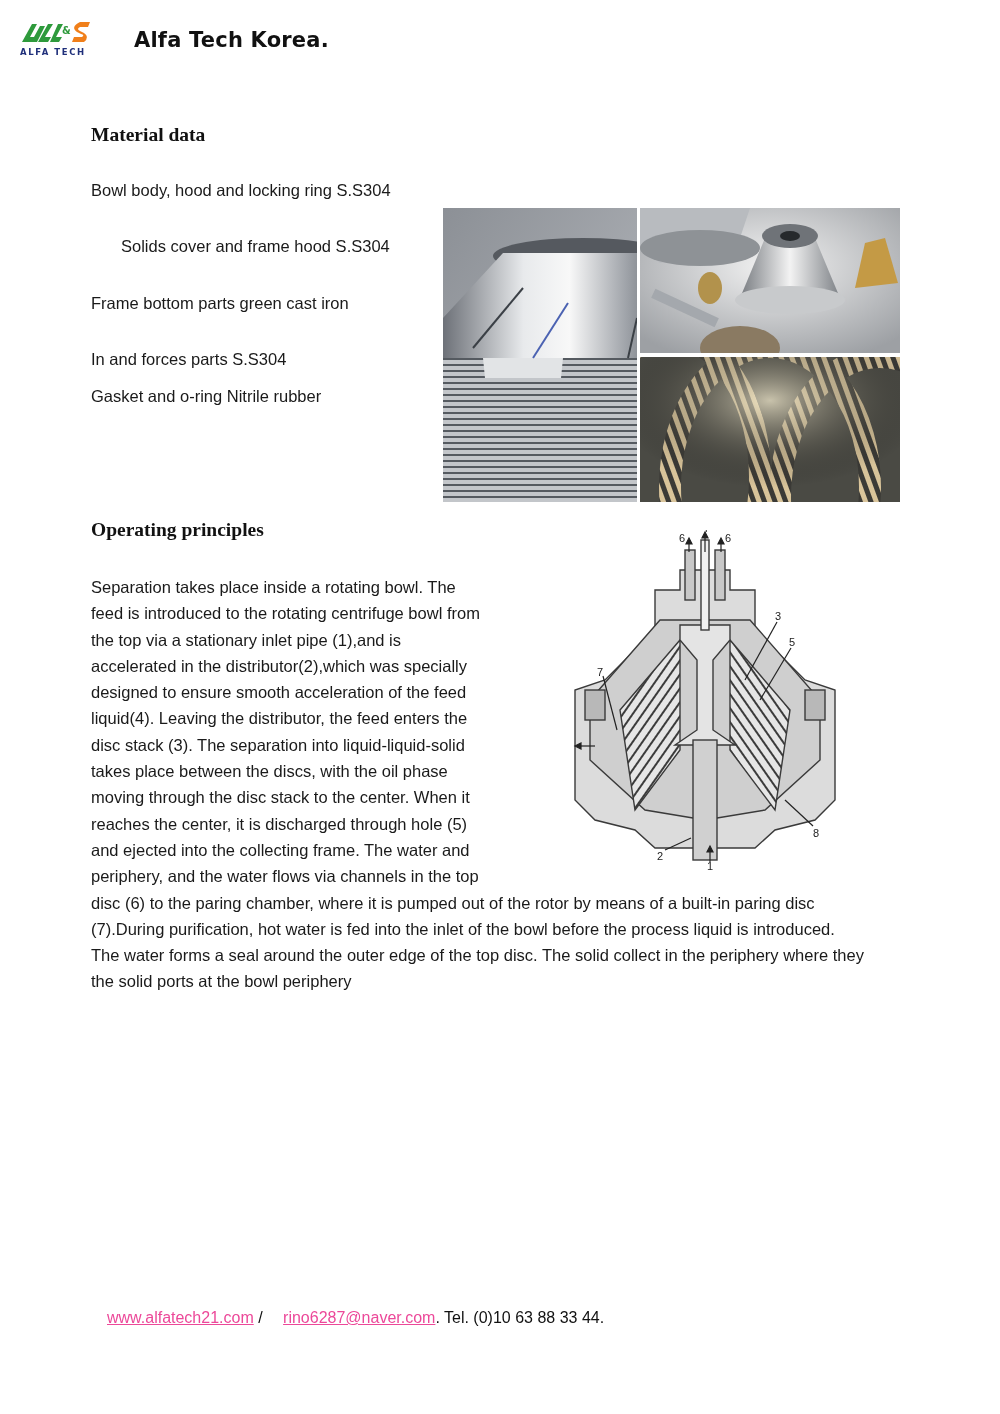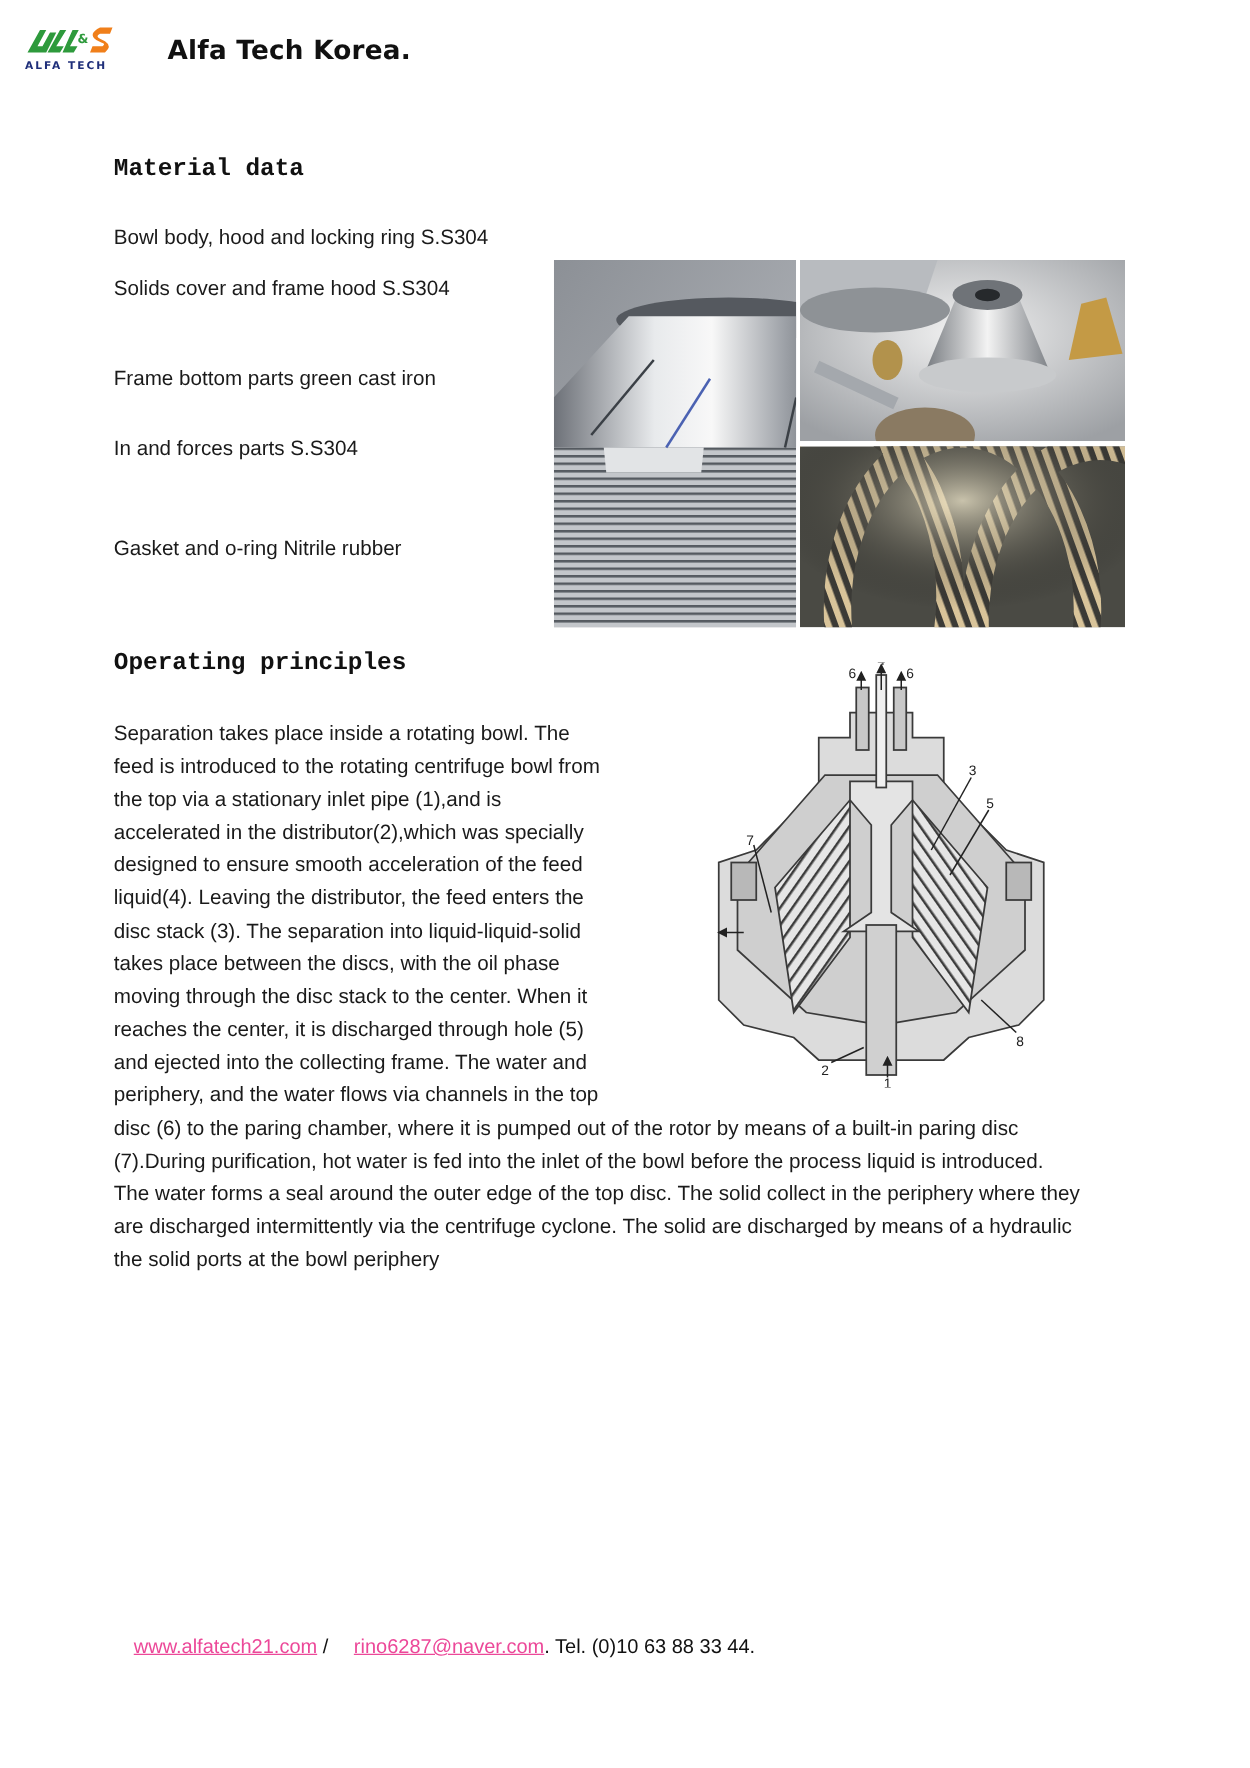--- a/index.html
+++ b/index.html
@@ -3,21 +3,21 @@
 <meta charset="utf-8">
 <style>
   html, body { margin: 0; padding: 0; background: #ffffff; }
   body { width: 1000px; height: 1414px; position: relative; overflow: hidden; font-family: "Liberation Sans", sans-serif; color: #111; }
 
   .header { position: absolute; left: 18px; top: 18px; height: 44px; width: 400px; }
   .logo { position: absolute; left: 0; top: 0; width: 78px; height: 40px; }
   .logo svg { width: 78px; height: 40px; display: block; }
   .brand { position: absolute; left: 92px; top: 10px; font-family: "DejaVu Sans", sans-serif; font-weight: bold; font-size: 21px; color: #111; letter-spacing: 0.2px; margin-left: 24px; }
 
-  .h2 { position: absolute; font-family: Liberation Mono, monospace; font-weight: bold; font-size: 19.5px; color: #111; }
+  .h2 { position: absolute; font-family: Liberation Serif, serif; font-weight: bold; font-size: 19.5px; color: #111; }
   .mat-item { position: absolute; left: 91px; font-size: 16.5px; color: #1a1a1a; }
 
   .photo-grid { position: absolute; left: 443px; top: 208px; width: 457px; height: 294px; }
   .ph { position: absolute; overflow: hidden; }
   .ph svg { width: 100%; height: 100%; display: block; }
 
   .body-text { position: absolute; left: 91px; top: 574px; width: 830px; font-size: 16.5px; line-height: 26.3px; color: #1a1a1a; }
   .body-text .ln { display: block; white-space: nowrap; }
 
   .diagram { position: absolute; left: 565px; top: 530px; width: 280px; height: 340px; }
@@ -40,24 +40,24 @@
       <text x="44" y="16" font-size="10" font-weight="bold" fill="#2e9a3c" font-family="DejaVu Sans, sans-serif">&amp;</text>
       <path d="M62,4 L72,4 L70,9 L62,9 Q58,11 62,13 L66,15 Q72,19 66,24 L54,24 L56,19 L64,19 Q67,17 63,16 L59,14 Q52,9 62,4 Z" fill="#f07f1a"></path>
       <text x="2" y="37" font-size="8.5" font-weight="bold" fill="#1f2f7a" font-family="DejaVu Sans, sans-serif" letter-spacing="1.6">ALFA TECH</text>
     </svg>
   </div>
   <div class="brand">Alfa Tech Korea.</div>
 </div>
 
 <div class="h2" style="left:91px; top:124px;">Material data</div>
 <div class="mat-item" style="top:181px;">Bowl body, hood and locking ring S.S304</div>
-<div class="mat-item" style="top:222px;">Solids cover and frame hood S.S304</div>
+<div class="mat-item" style="top:237px;margin-left:30px;">Solids cover and frame hood S.S304</div>
 <div class="mat-item" style="top:294px;">Frame bottom parts green cast iron</div>
 <div class="mat-item" style="top:350px;">In and forces parts S.S304</div>
-<div class="mat-item" style="top:430px;text-align:center;">Gasket and o-ring Nitrile rubber</div>
+<div class="mat-item" style="top:387px;text-align:center;">Gasket and o-ring Nitrile rubber</div>
 
 <div class="photo-grid">
   <div class="ph" style="left:0; top:0; width:194px; height:294px;">
     <svg viewBox="0 0 194 294" preserveAspectRatio="none">
       <defs>
         <linearGradient id="bg1" x1="0" y1="0" x2="1" y2="1">
           <stop offset="0" stop-color="#8c9096"></stop>
             <stop offset="1" stop-color="#b7babf"></stop>
         </linearGradient>
         <linearGradient id="cone1" x1="0" y1="0" x2="1" y2="0">
@@ -140,21 +140,20 @@
   <span class="ln">liquid(4). Leaving the distributor, the feed enters the</span>
   <span class="ln">disc stack (3). The separation into liquid-liquid-solid</span>
   <span class="ln">takes place between the discs, with the oil phase</span>
   <span class="ln">moving through the disc stack to the center. When it</span>
   <span class="ln">reaches the center, it is discharged through hole (5)</span>
   <span class="ln">and ejected into the collecting frame. The water and</span>
   <span class="ln">periphery, and the water flows via channels in the top</span>
   <span class="ln">disc (6) to the paring chamber, where it is pumped out of the rotor by means of a built-in paring disc</span>
   <span class="ln">(7).During purification, hot water is fed into the inlet of the bowl before the process liquid is introduced.</span>
   <span class="ln">The water forms a seal around the outer edge of the top disc. The solid collect in the periphery where they</span>
-  <span class="ln">are discharged intermittently via the centrifuge cyclone. The solid are discharged by means of a hydraulic</span>
   <span class="ln">the solid ports at the bowl periphery</span>
 </div>
 
 <div class="diagram">
   <svg viewBox="0 0 280 340">
     <defs>
       <pattern id="discs" width="8" height="8" patternUnits="userSpaceOnUse" patternTransform="rotate(35)">
         <rect width="8" height="8" fill="#e6e6e6"></rect>
         <rect width="2" height="8" fill="#3c3c3c"></rect>
       </pattern>

